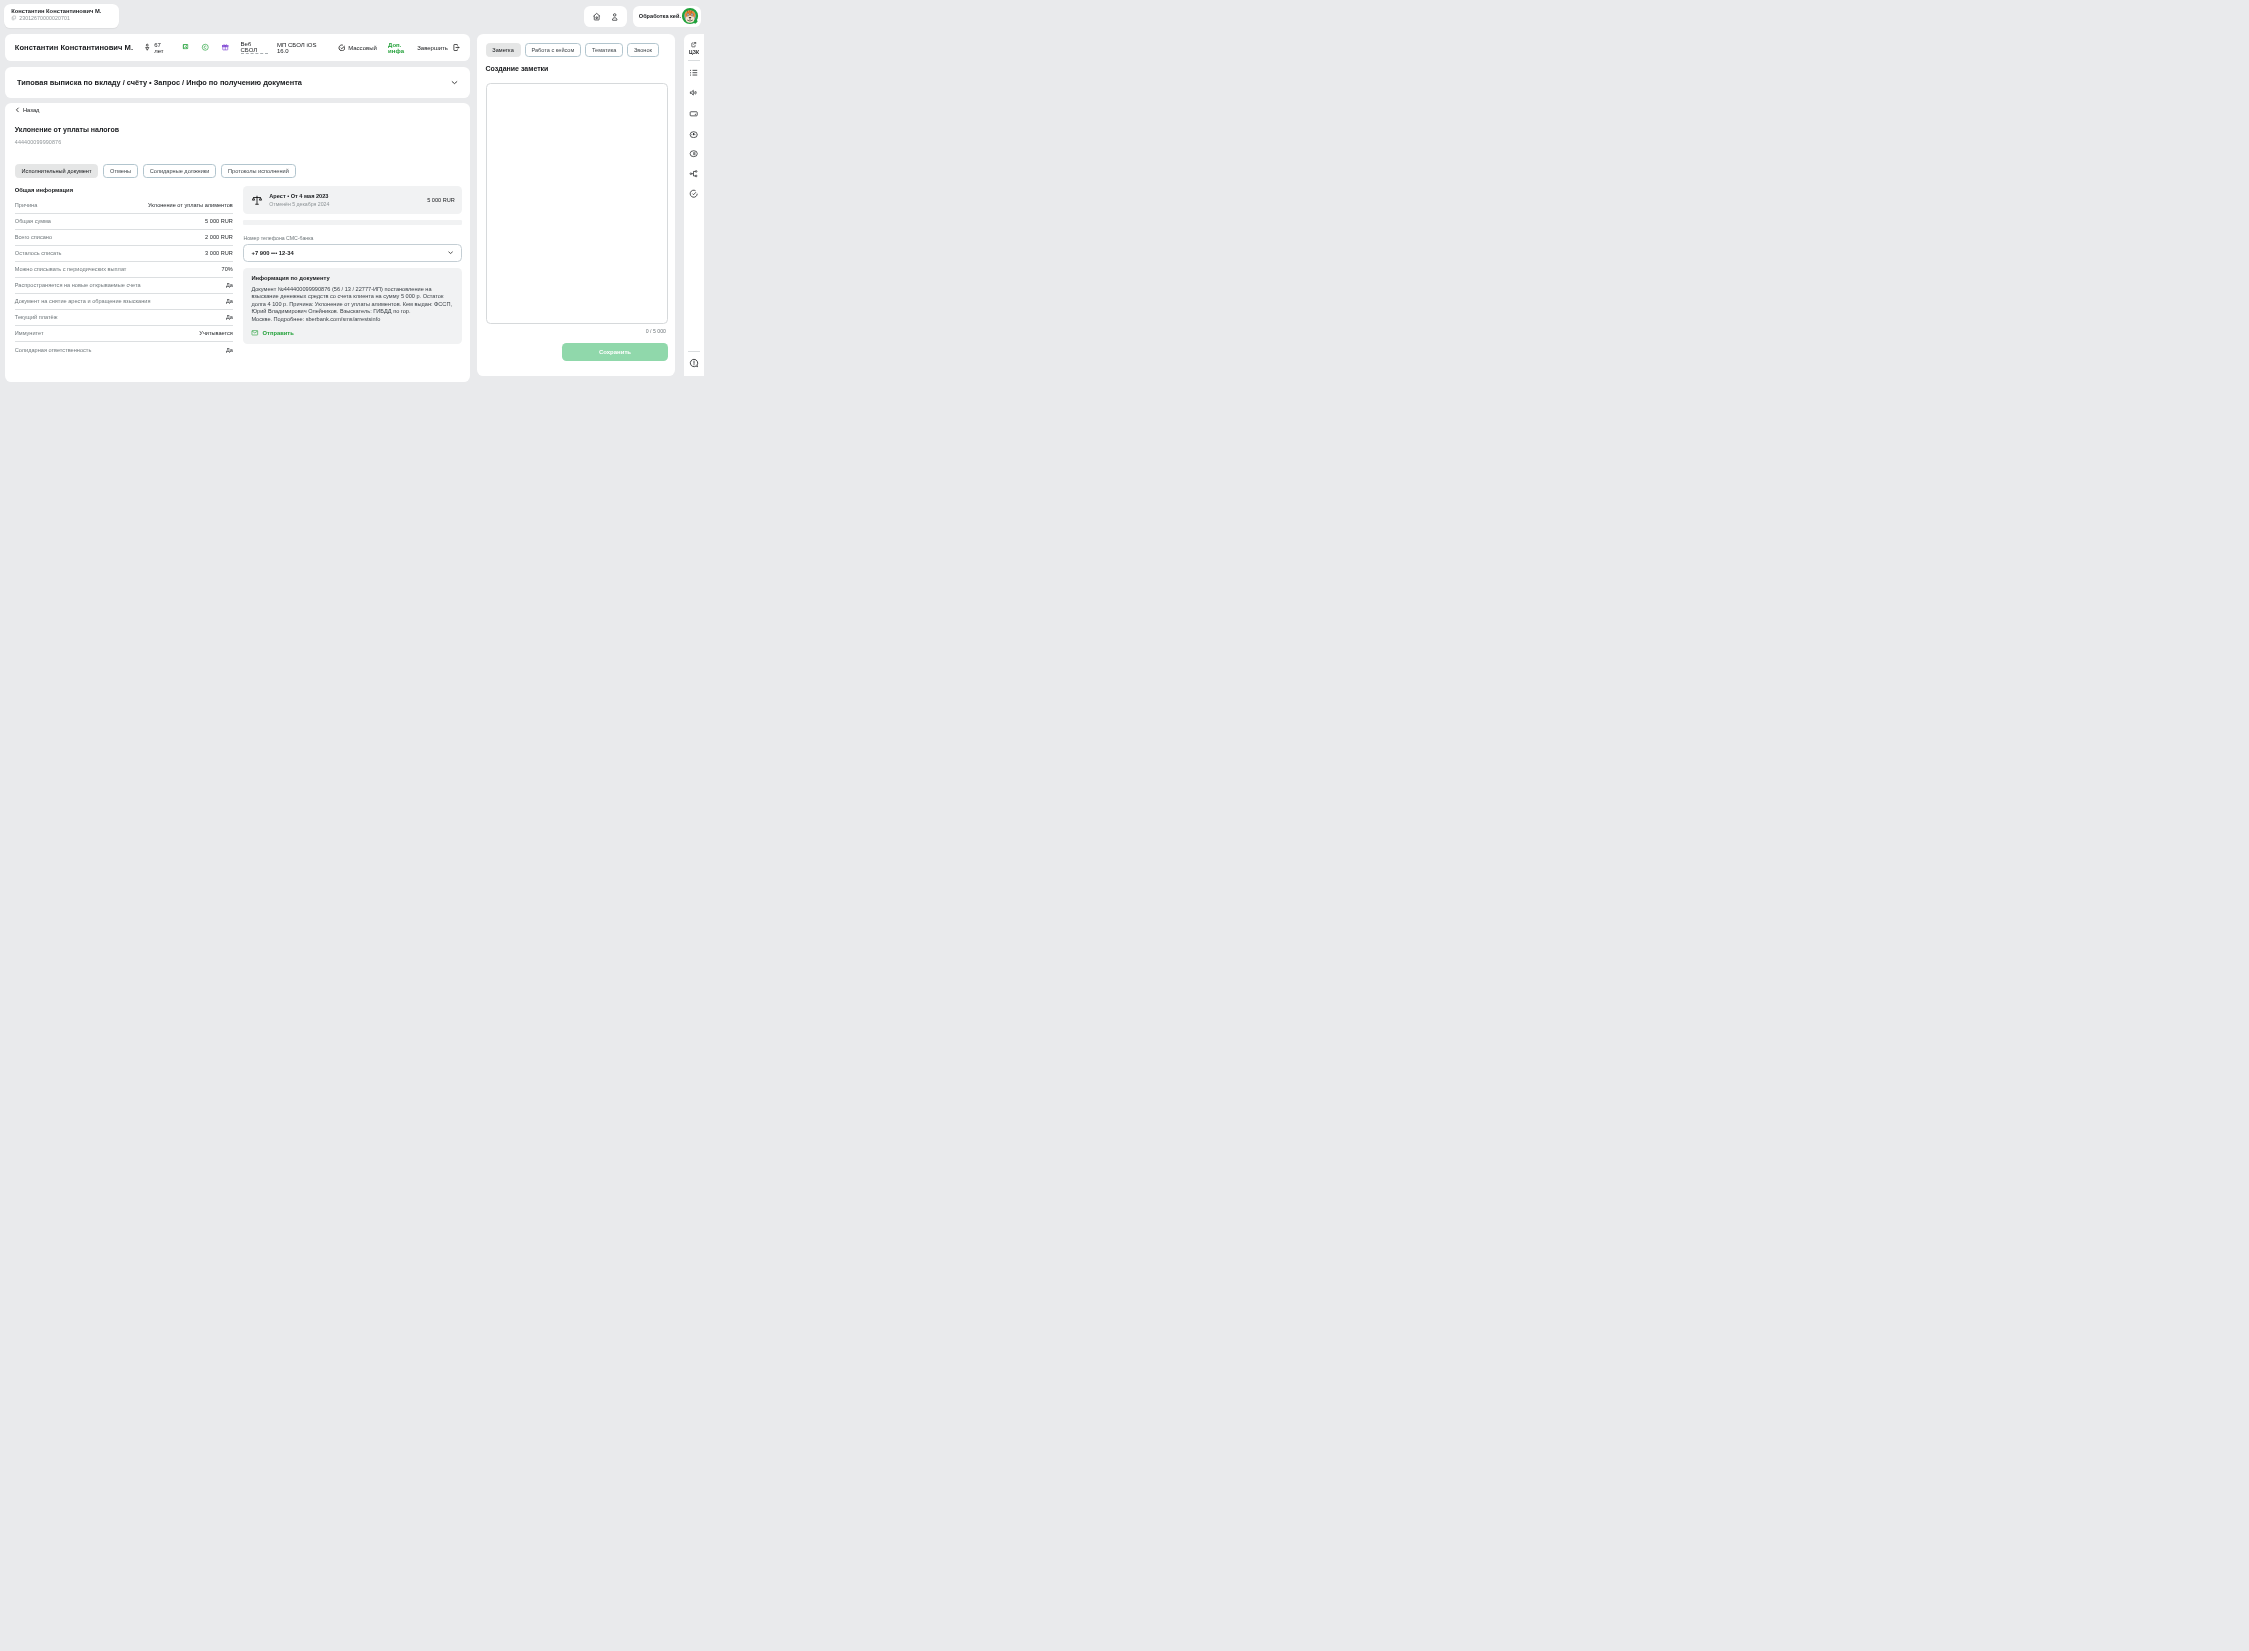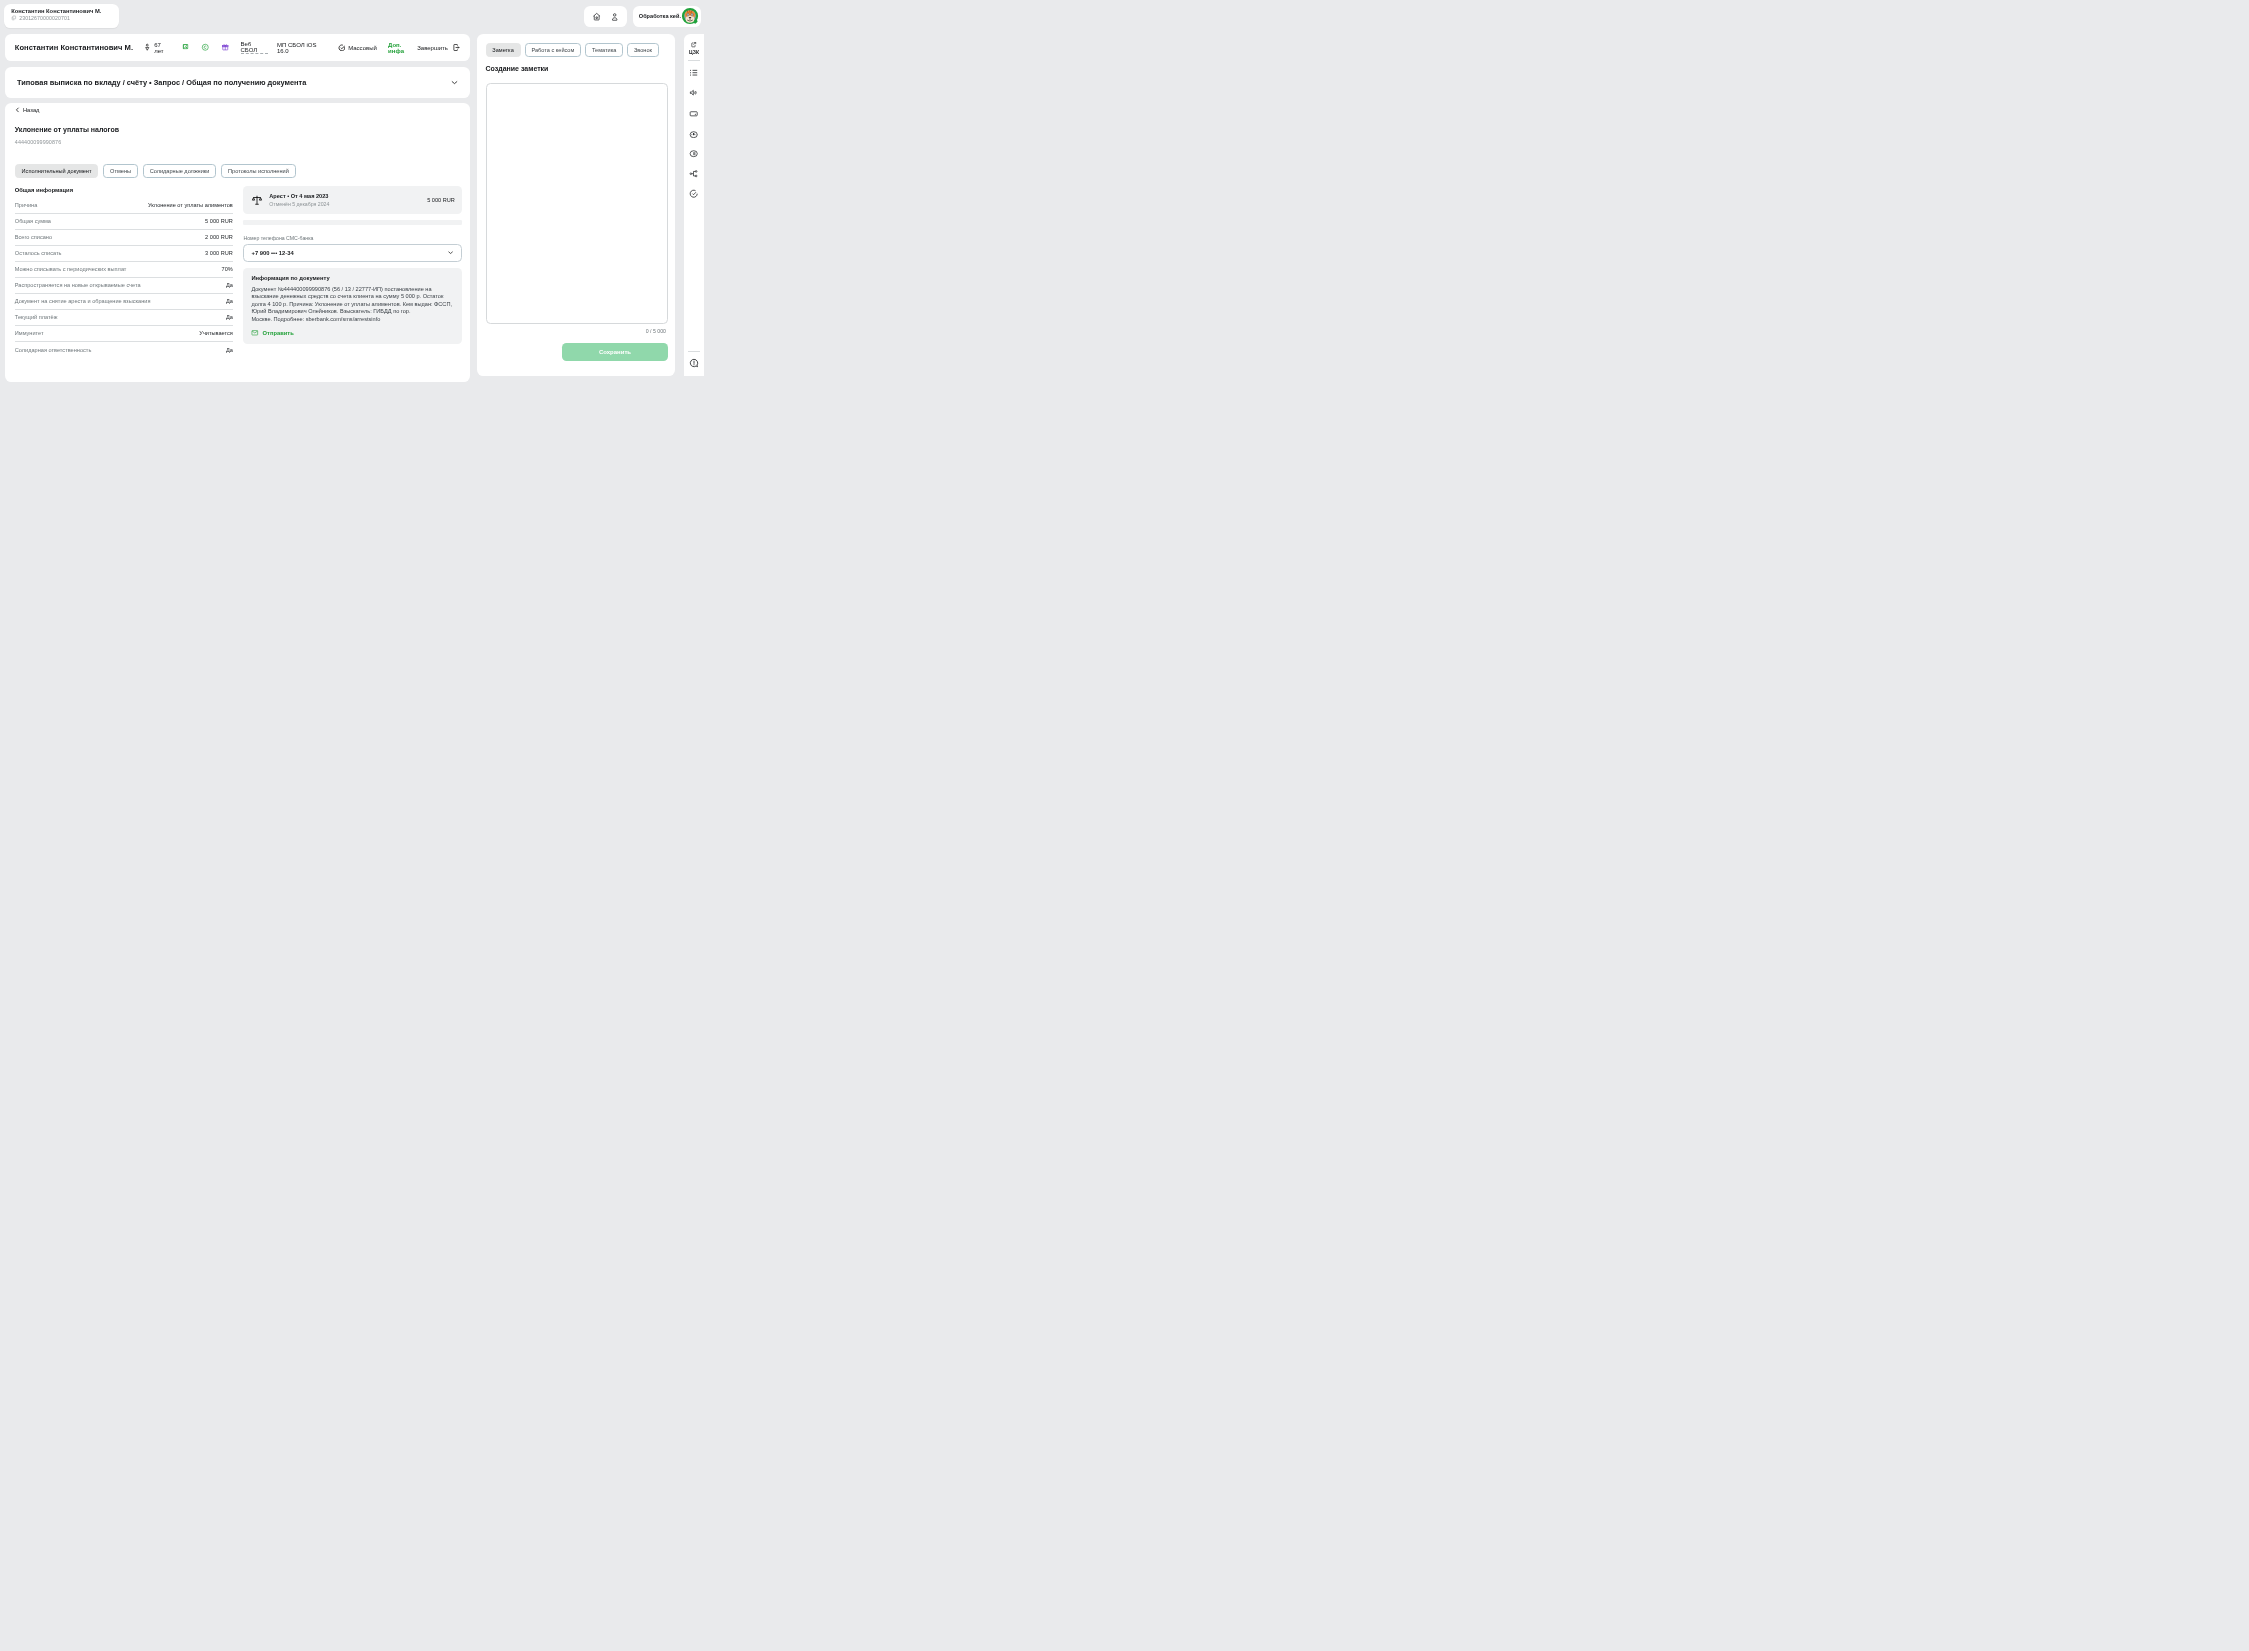--- a/index.html
+++ b/index.html
@@ -211,21 +211,21 @@
       <span>
         <svg width="9" height="9" viewBox="0 0 24 24" fill="none" stroke="currentColor" stroke-width="1.8">
             <path d="M14.5 7V5.2A1.2 1.2 0 0 0 13.3 4H6.2A1.2 1.2 0 0 0 5 5.2v13.6A1.2 1.2 0 0 0 6.2 20h7.1a1.2 1.2 0 0 0 1.2-1.2V17"></path>
             <path d="M9.5 12h9.3m0 0l-2.8-2.8M18.8 12L16 14.8"></path>
           </svg>
       </span>
     </div>
   </div>
 
   <div class="context-card">
-    <span class="ctitle">Типовая выписка по вкладу / счёту  •  Запрос / Общая по получению документа</span>
+    <span class="ctitle">Типовая выписка по вкладу / счёту  •  Запрос / Инфо по получению документа</span>
     <span class="chev">
       <svg width="9" height="9" viewBox="0 0 24 24" fill="none" stroke="currentColor" stroke-width="2">
           <path d="M5 9l7 6 7-6"></path>
         </svg>
     </span>
   </div>
 
   <div class="main-card">
     <div class="back-row">
       <span>

